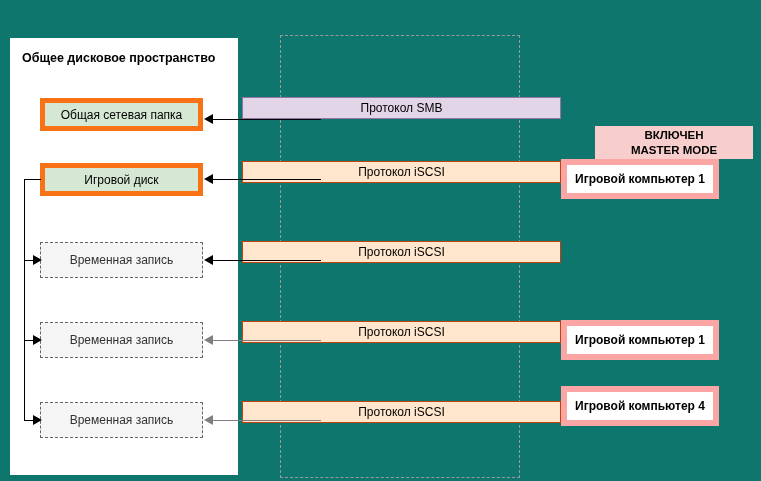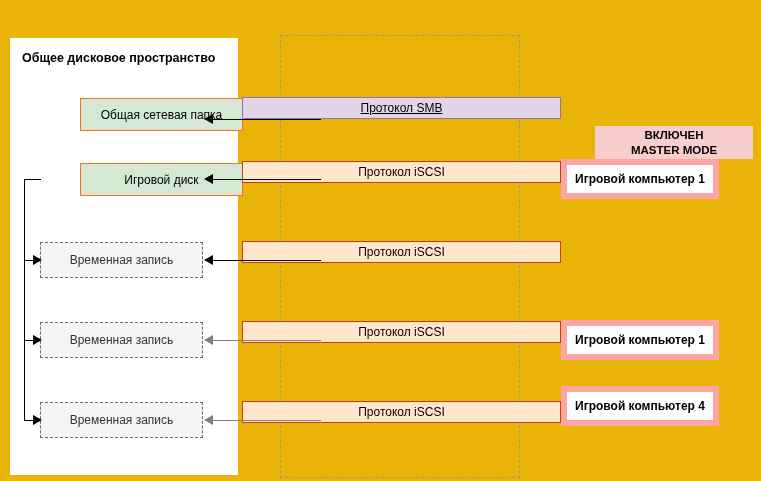--- a/index.html
+++ b/index.html
@@ -4,21 +4,21 @@
 <style>
   html, body {
     margin: 0;
     padding: 0;
     background: #000000;
   }
   #canvas {
     position: relative;
     width: 761px;
     height: 481px;
-    background: #eab308;
+    background: #0f766e;
     font-family: "Liberation Sans", "DejaVu Sans", sans-serif;
     overflow: hidden;
   }
 
   
   .storage-panel {
     position: absolute;
     left: 10px;
     top: 38px;
     width: 228px;
@@ -53,22 +53,21 @@
     box-sizing: border-box;
     display: flex;
     align-items: center;
     justify-content: center;
     text-align: center;
     font-size: 12px;
     color: #000000;
   }
   .box-green {
     background: #d5e8d4;
-    border: 1px solid #f97316;
-    margin-left: 40px;
+    border: 5px solid #f97316;
   }
   .box-temp {
     background: #f5f5f5;
     border: 1.5px dashed #666666;
     color: #333333;
     text-align: right;
   }
   .box-pc {
     background: #ffffff;
     border: 6px solid #fca5a5;
@@ -97,21 +96,20 @@
     box-sizing: border-box;
     display: flex;
     align-items: center;
     justify-content: center;
     font-size: 12px;
     color: #000000;
   }
   .proto-smb {
     background: #e1d5e7;
     border: 1px solid #9673a6;
-    text-decoration: underline;
   }
   .proto-iscsi {
     background: #ffe6cc;
     border: 1px solid #c2410c;
   }
 
   
   .hline {
     position: absolute;
     height: 0;

